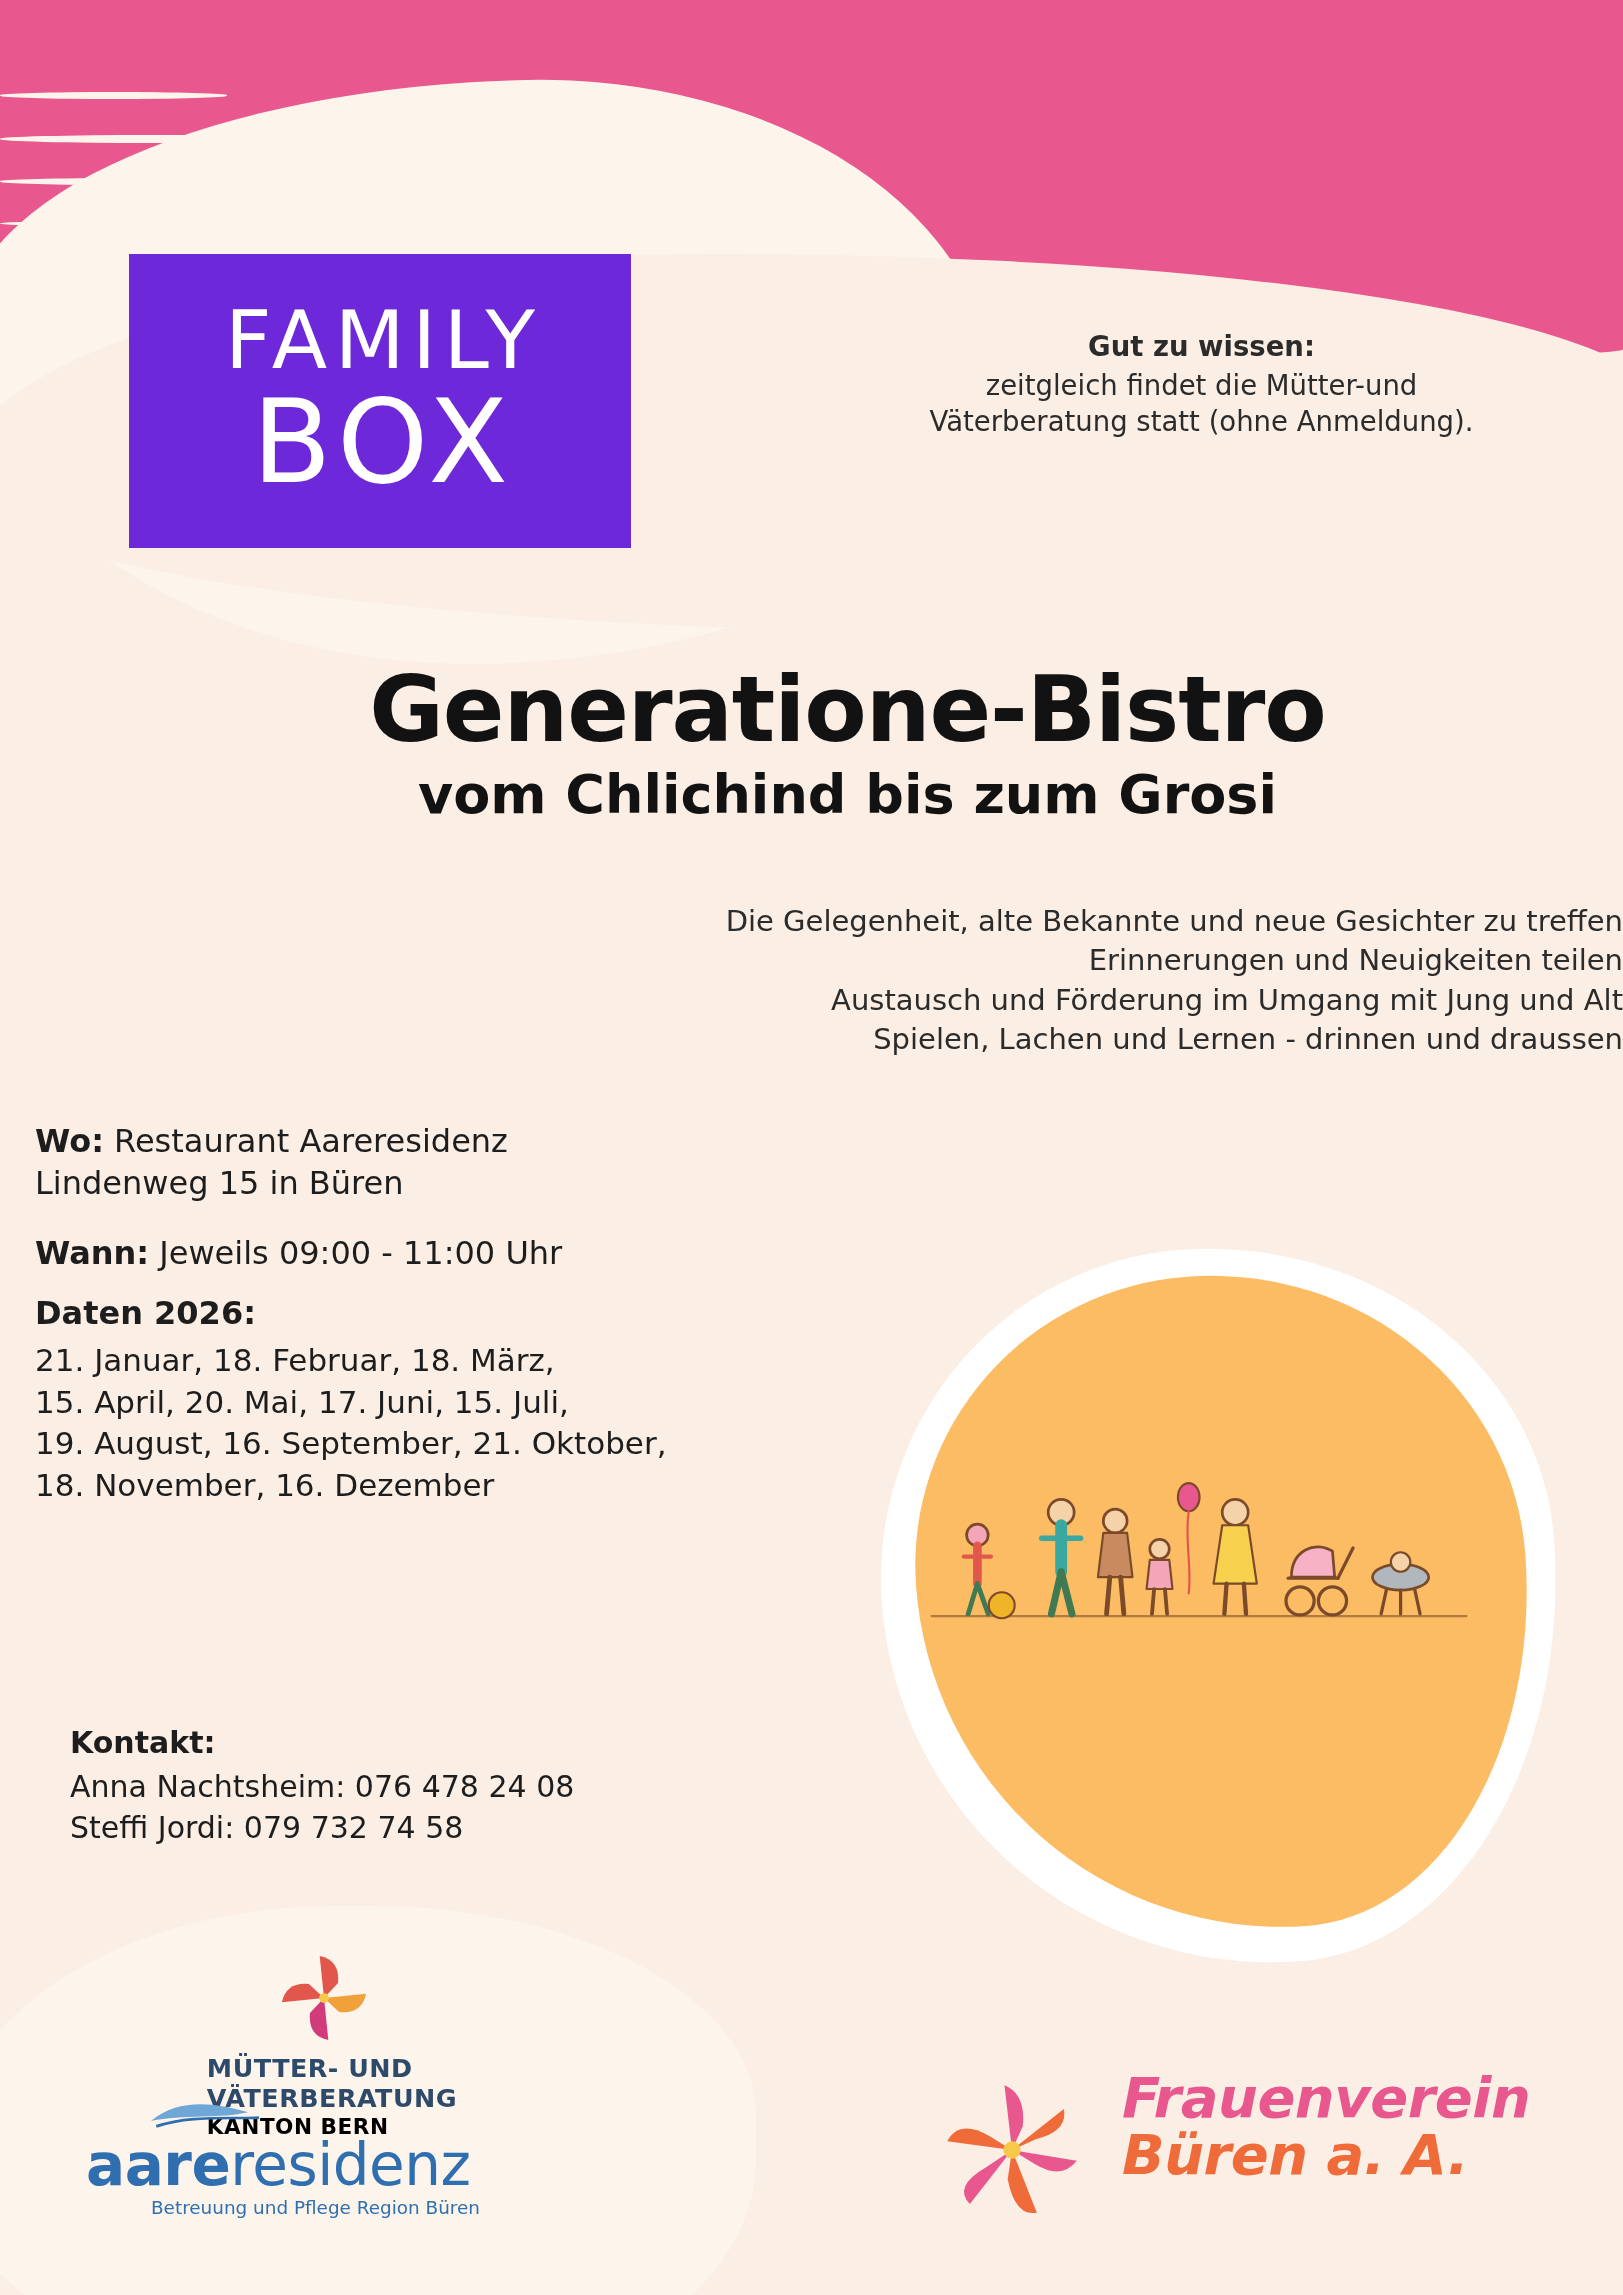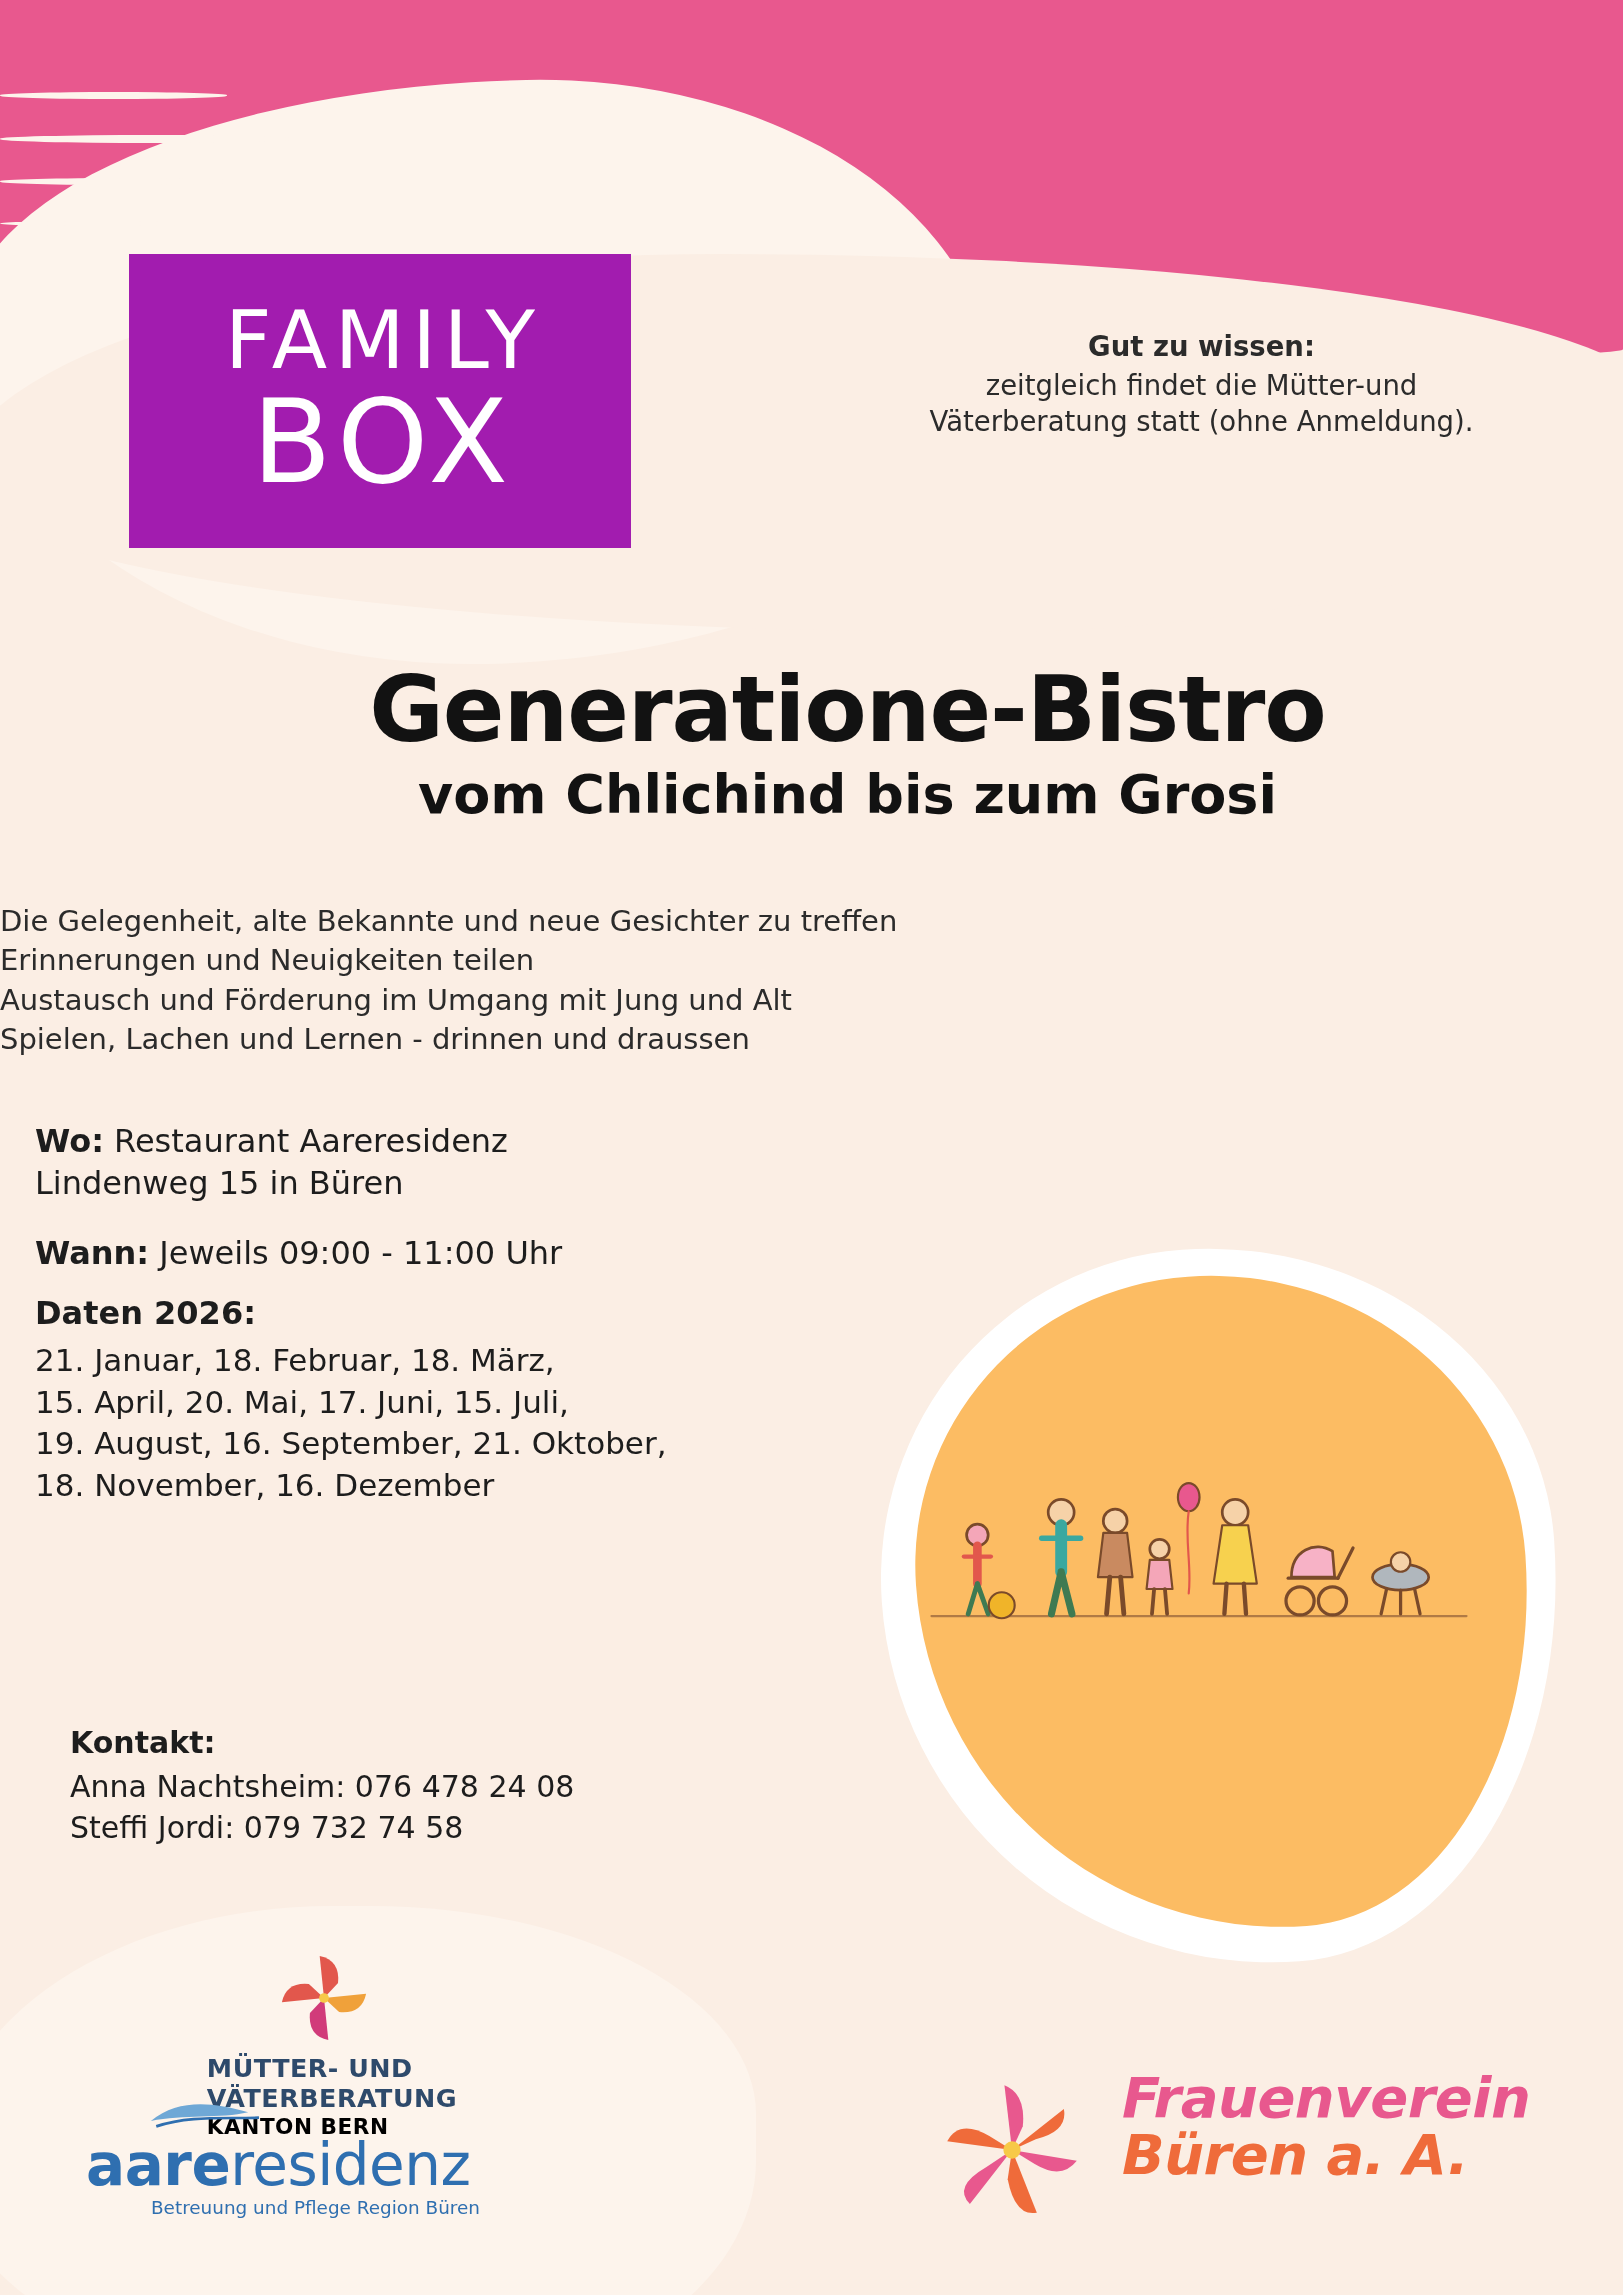--- a/index.html
+++ b/index.html
@@ -83,21 +83,21 @@
     z-index: 0;
   }
 
   
   .family-box-logo {
     position: absolute;
     left: 129px;
     top: 254px;
     width: 502px;
     height: 294px;
-    background: #a21caf;
+    background: #6d28d9;
     z-index: 5;
     display: flex;
     flex-direction: column;
     justify-content: center;
     align-items: center;
   }
   .fb-line1 {
     color: #ffffff;
     font-family: "DejaVu Sans", sans-serif;
     font-weight: 400;
@@ -162,21 +162,21 @@
     color: #121212;
     margin-top: 12px;
     line-height: 1.05;
   }
 
   .tagline {
     position: absolute;
     left: 0;
     top: 902px;
     width: 1623px;
-    text-align: left;
+    text-align: right;
     z-index: 6;
     color: #2b2b2b;
     font-size: 29px;
     line-height: 1.36;
   }
   .tagline span { display: block; }
 
   
   .info-block {
     position: absolute;

